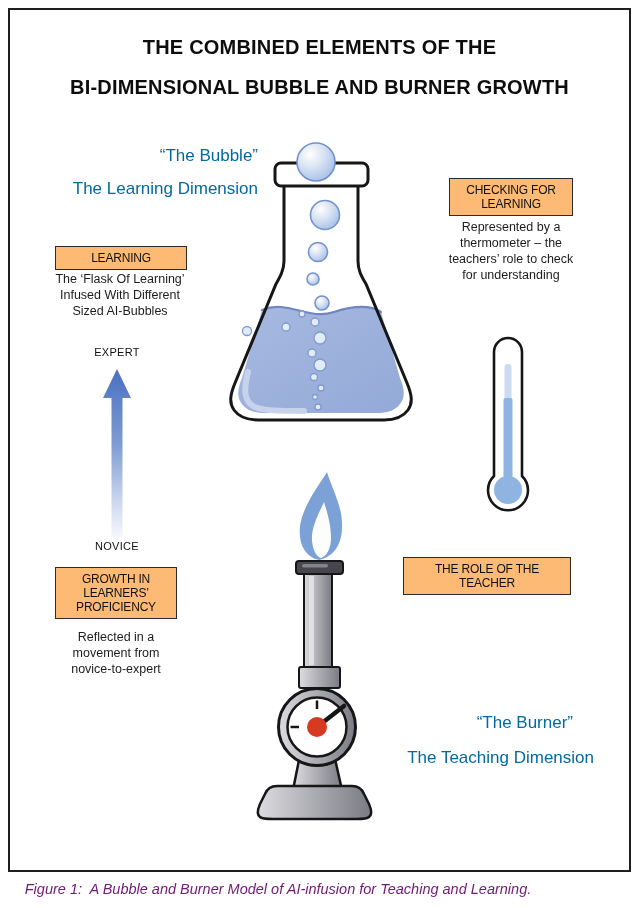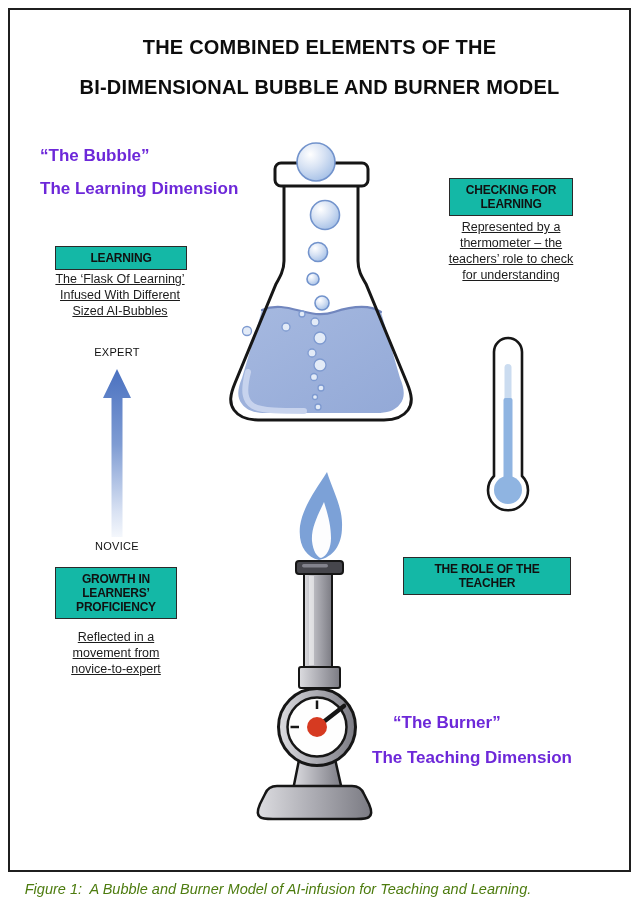--- a/index.html
+++ b/index.html
@@ -10,38 +10,38 @@
   }
   .frame {
     position:absolute; left:8px; top:8px; width:623px; height:864px;
     border:2px solid #1f1f1f; background:#fff;
   }
   .title-line {
     position:absolute; left:8px; width:623px; text-align:center;
     font-weight:bold; font-size:20px; letter-spacing:.2px; color:#0d0d0d;
   }
   .dim-heading {
-    position:absolute; text-align:left; font-weight:bold; font-size:17px; color:#6d28d9;
+    position:absolute; text-align:right; font-weight:normal; font-size:17px; color:#0369a1;
   }
   .box-label {
-    position:absolute; border:1.5px solid #2a2a2a; background:#14b8a6;
-    font-weight:bold; font-size:12px; line-height:14px; letter-spacing:-0.2px;
+    position:absolute; border:1.5px solid #2a2a2a; background:#fdba74;
+    font-weight:normal; font-size:12px; line-height:14px; letter-spacing:-0.2px;
     text-align:center; white-space:pre-line; padding:4px 2px; color:#111;
   }
   .body-text {
     position:absolute; font-size:12.5px; line-height:16px; text-align:center;
-    white-space:pre-line; color:#1c1c1c;text-decoration:underline;
+    white-space:pre-line; color:#1c1c1c;
   }
   .axis-label {
     position:absolute; font-weight:normal; font-size:11px; letter-spacing:.3px;
     text-align:center; color:#111;
   }
   .caption {
     position:absolute; left:8px; top:881px; width:540px; text-align:center;
-    font-style:italic; font-size:14.5px; color:#4d7c0f; white-space:pre-wrap;
+    font-style:italic; font-size:14.5px; color:#701a75; white-space:pre-wrap;
   }
   svg.art { position:absolute; left:0; top:0; pointer-events:none; }
 </style>
 </head>
 <body>
 
 <div class="canvas">
 
   <div class="frame"></div>
 
@@ -149,21 +149,21 @@
         <circle cx="317" cy="727" r="29.5" fill="#FEFEFE" stroke="#161616" stroke-width="2.5"></circle>
         <line x1="317" y1="700.5" x2="317" y2="709" stroke="#161616" stroke-width="2.5"></line>
         <line x1="290.5" y1="727" x2="299" y2="727" stroke="#161616" stroke-width="2.5"></line>
         <line x1="317" y1="727" x2="344" y2="706" stroke="#161616" stroke-width="4.5" stroke-linecap="round"></line>
         <circle cx="317" cy="727" r="10" fill="#D63A21"></circle>
       </g>
     </g>
   </svg>
 
   <div class="title-line" style="top:36px">THE COMBINED ELEMENTS OF THE</div>
-  <div class="title-line" style="top:76px">BI-DIMENSIONAL BUBBLE AND BURNER MODEL</div>
+  <div class="title-line" style="top:76px">BI-DIMENSIONAL BUBBLE AND BURNER GROWTH</div>
 
   <div class="dim-heading" style="left:40px; top:146px; width:218px">“The Bubble”</div>
   <div class="dim-heading" style="left:40px; top:179px; width:218px">The Learning Dimension</div>
 
   <div class="box-label" style="left:55px; top:246px; width:132px">LEARNING</div>
   <div class="body-text" style="left:30px; top:271px; width:180px">The ‘Flask Of Learning’
 Infused With Different
 Sized AI-Bubbles</div>
 
   <div class="box-label" style="left:449px; top:178px; width:124px">CHECKING FOR

